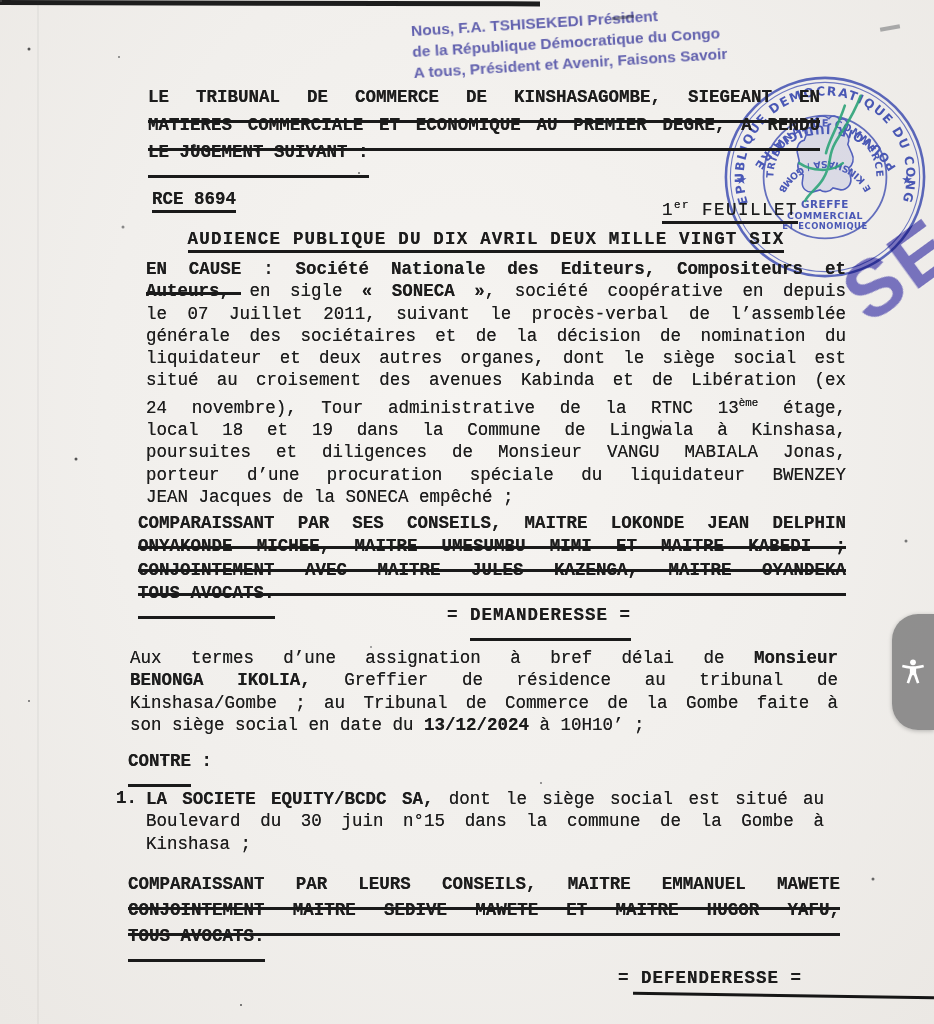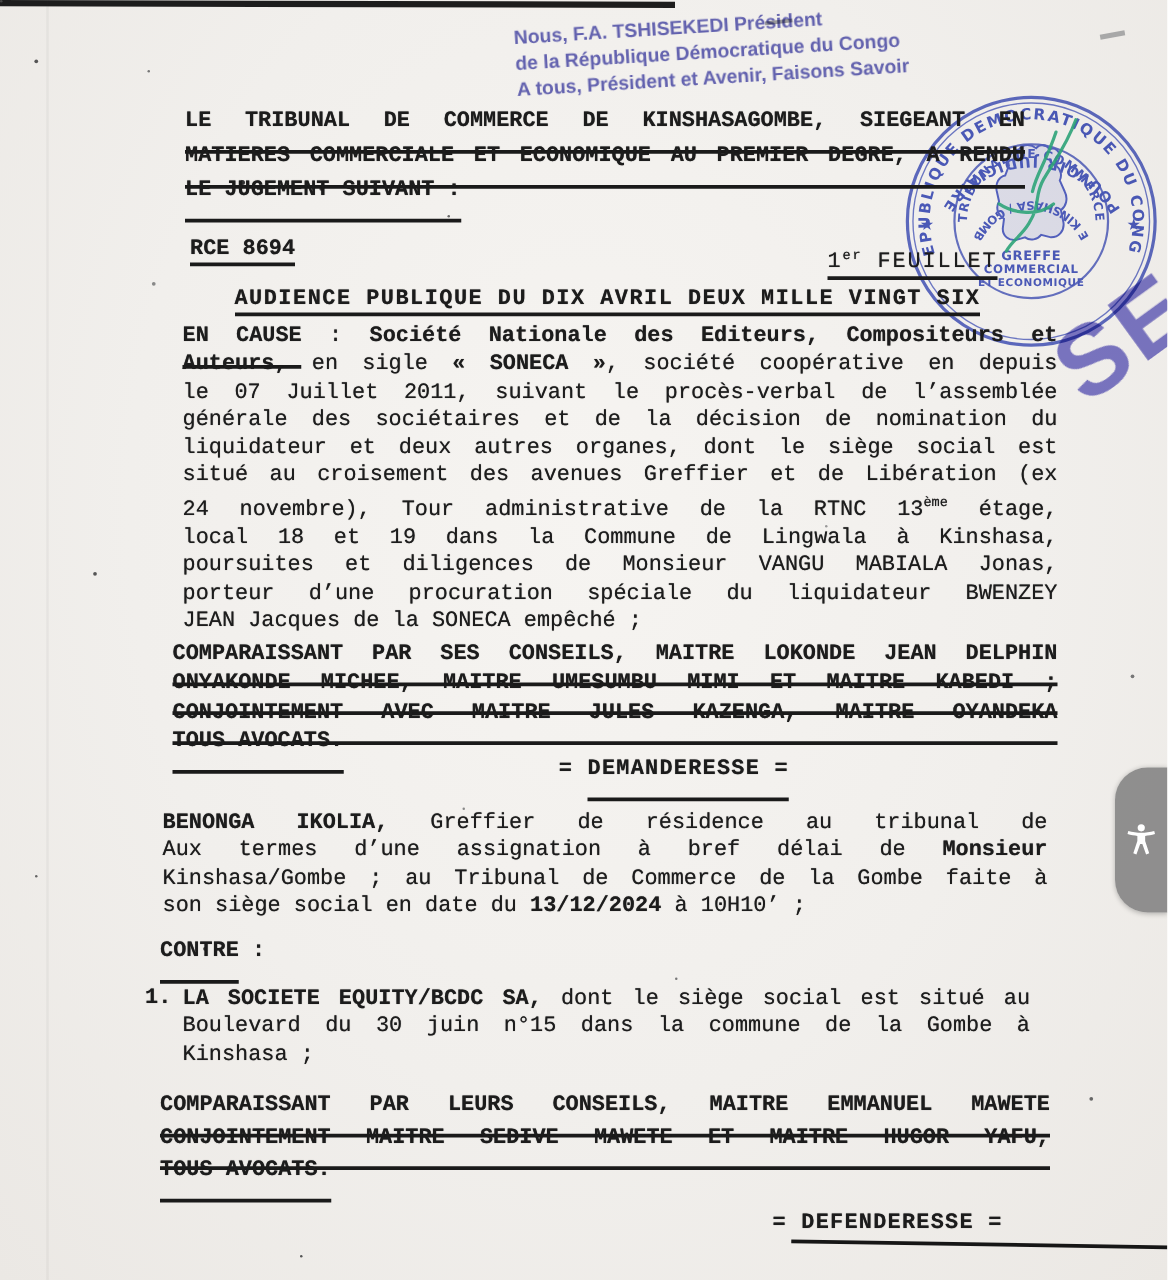--- a/index.html
+++ b/index.html
@@ -125,40 +125,40 @@
   <div class="blk" id="feuillet"><span class="hu"><span>1</span><span class="sup">er</span><span> FEUILLET</span></span></div>
 
   <div class="blk" id="audience"><span class="hu">AUDIENCE PUBLIQUE DU DIX AVRIL DEUX MILLE VINGT SIX</span></div>
 
   <div class="blk" id="en-cause">
       <div class="line stretch"><span class="b u">EN CAUSE</span><span> : </span><span class="b">Société Nationale des Editeurs, Compositeurs et</span></div>
       <div class="line stretch"><span class="b">Auteurs,</span><span> en sigle </span><span class="b">« SONECA »</span><span>, société coopérative en depuis</span></div>
       <div class="line stretch"><span>le 07 Juillet 2011, suivant le procès-verbal de l’assemblée</span></div>
       <div class="line stretch"><span>générale des sociétaires et de la décision de nomination du</span></div>
       <div class="line stretch"><span>liquidateur et deux autres organes, dont le siège social est</span></div>
-      <div class="line stretch"><span>situé au croisement des avenues Greffier et de Libération (ex</span></div>
+      <div class="line stretch"><span>situé au croisement des avenues Kabinda et de Libération (ex</span></div>
       <div class="line stretch"><span>24 novembre), Tour administrative de la RTNC 13</span><span class="sup">ème</span><span> étage,</span></div>
       <div class="line stretch"><span>local 18 et 19 dans la Commune de Lingwala à Kinshasa,</span></div>
       <div class="line stretch"><span>poursuites et diligences de Monsieur VANGU MABIALA Jonas,</span></div>
       <div class="line stretch"><span>porteur d’une procuration spéciale du liquidateur BWENZEY</span></div>
       <div class="line"><span>JEAN Jacques de la SONECA empêché ;</span></div>
     </div>
 
   <div class="blk" id="comp1">
       <div class="line stretch"><span class="u">COMPARAISSANT PAR SES CONSEILS, MAITRE LOKONDE JEAN DELPHIN</span></div>
       <div class="line stretch"><span class="u">ONYAKONDE MICHEE, MAITRE UMESUMBU MIMI ET MAITRE KABEDI ;</span></div>
       <div class="line stretch"><span class="u">CONJOINTEMENT AVEC MAITRE JULES KAZENGA, MAITRE OYANDEKA</span></div>
       <div class="line"><span class="u">TOUS AVOCATS.</span></div>
     </div>
 
   <div class="blk" id="dem-head"><span>= </span><span class="u">DEMANDERESSE =</span></div>
 
   <div class="blk" id="assign">
+      <div class="line stretch"><span>Aux termes d’une assignation à bref délai de </span><span class="b">Monsieur</span></div>
       <div class="line stretch"><span class="b">BENONGA IKOLIA,</span><span> Greffier de résidence au tribunal de</span></div>
-      <div class="line stretch"><span>Aux termes d’une assignation à bref délai de </span><span class="b">Monsieur</span></div>
       <div class="line stretch"><span>Kinshasa/Gombe ; au Tribunal de Commerce de la Gombe faite à</span></div>
       <div class="line"><span>son siège social en date du </span><span class="b">13/12/2024</span><span> à 10H10’ ;</span></div>
     </div>
 
   <div class="blk" id="contre"><span class="u">CONTRE</span><span> :</span></div>
 
   <div class="blk" id="item-num">1.</div>
   <div class="blk" id="item-text">
       <div class="line stretch"><span class="b">LA SOCIETE EQUITY/BCDC SA,</span><span> dont le siège social est situé au</span></div>
       <div class="line stretch"><span>Boulevard du 30 juin n°15 dans la commune de la Gombe à</span></div>

